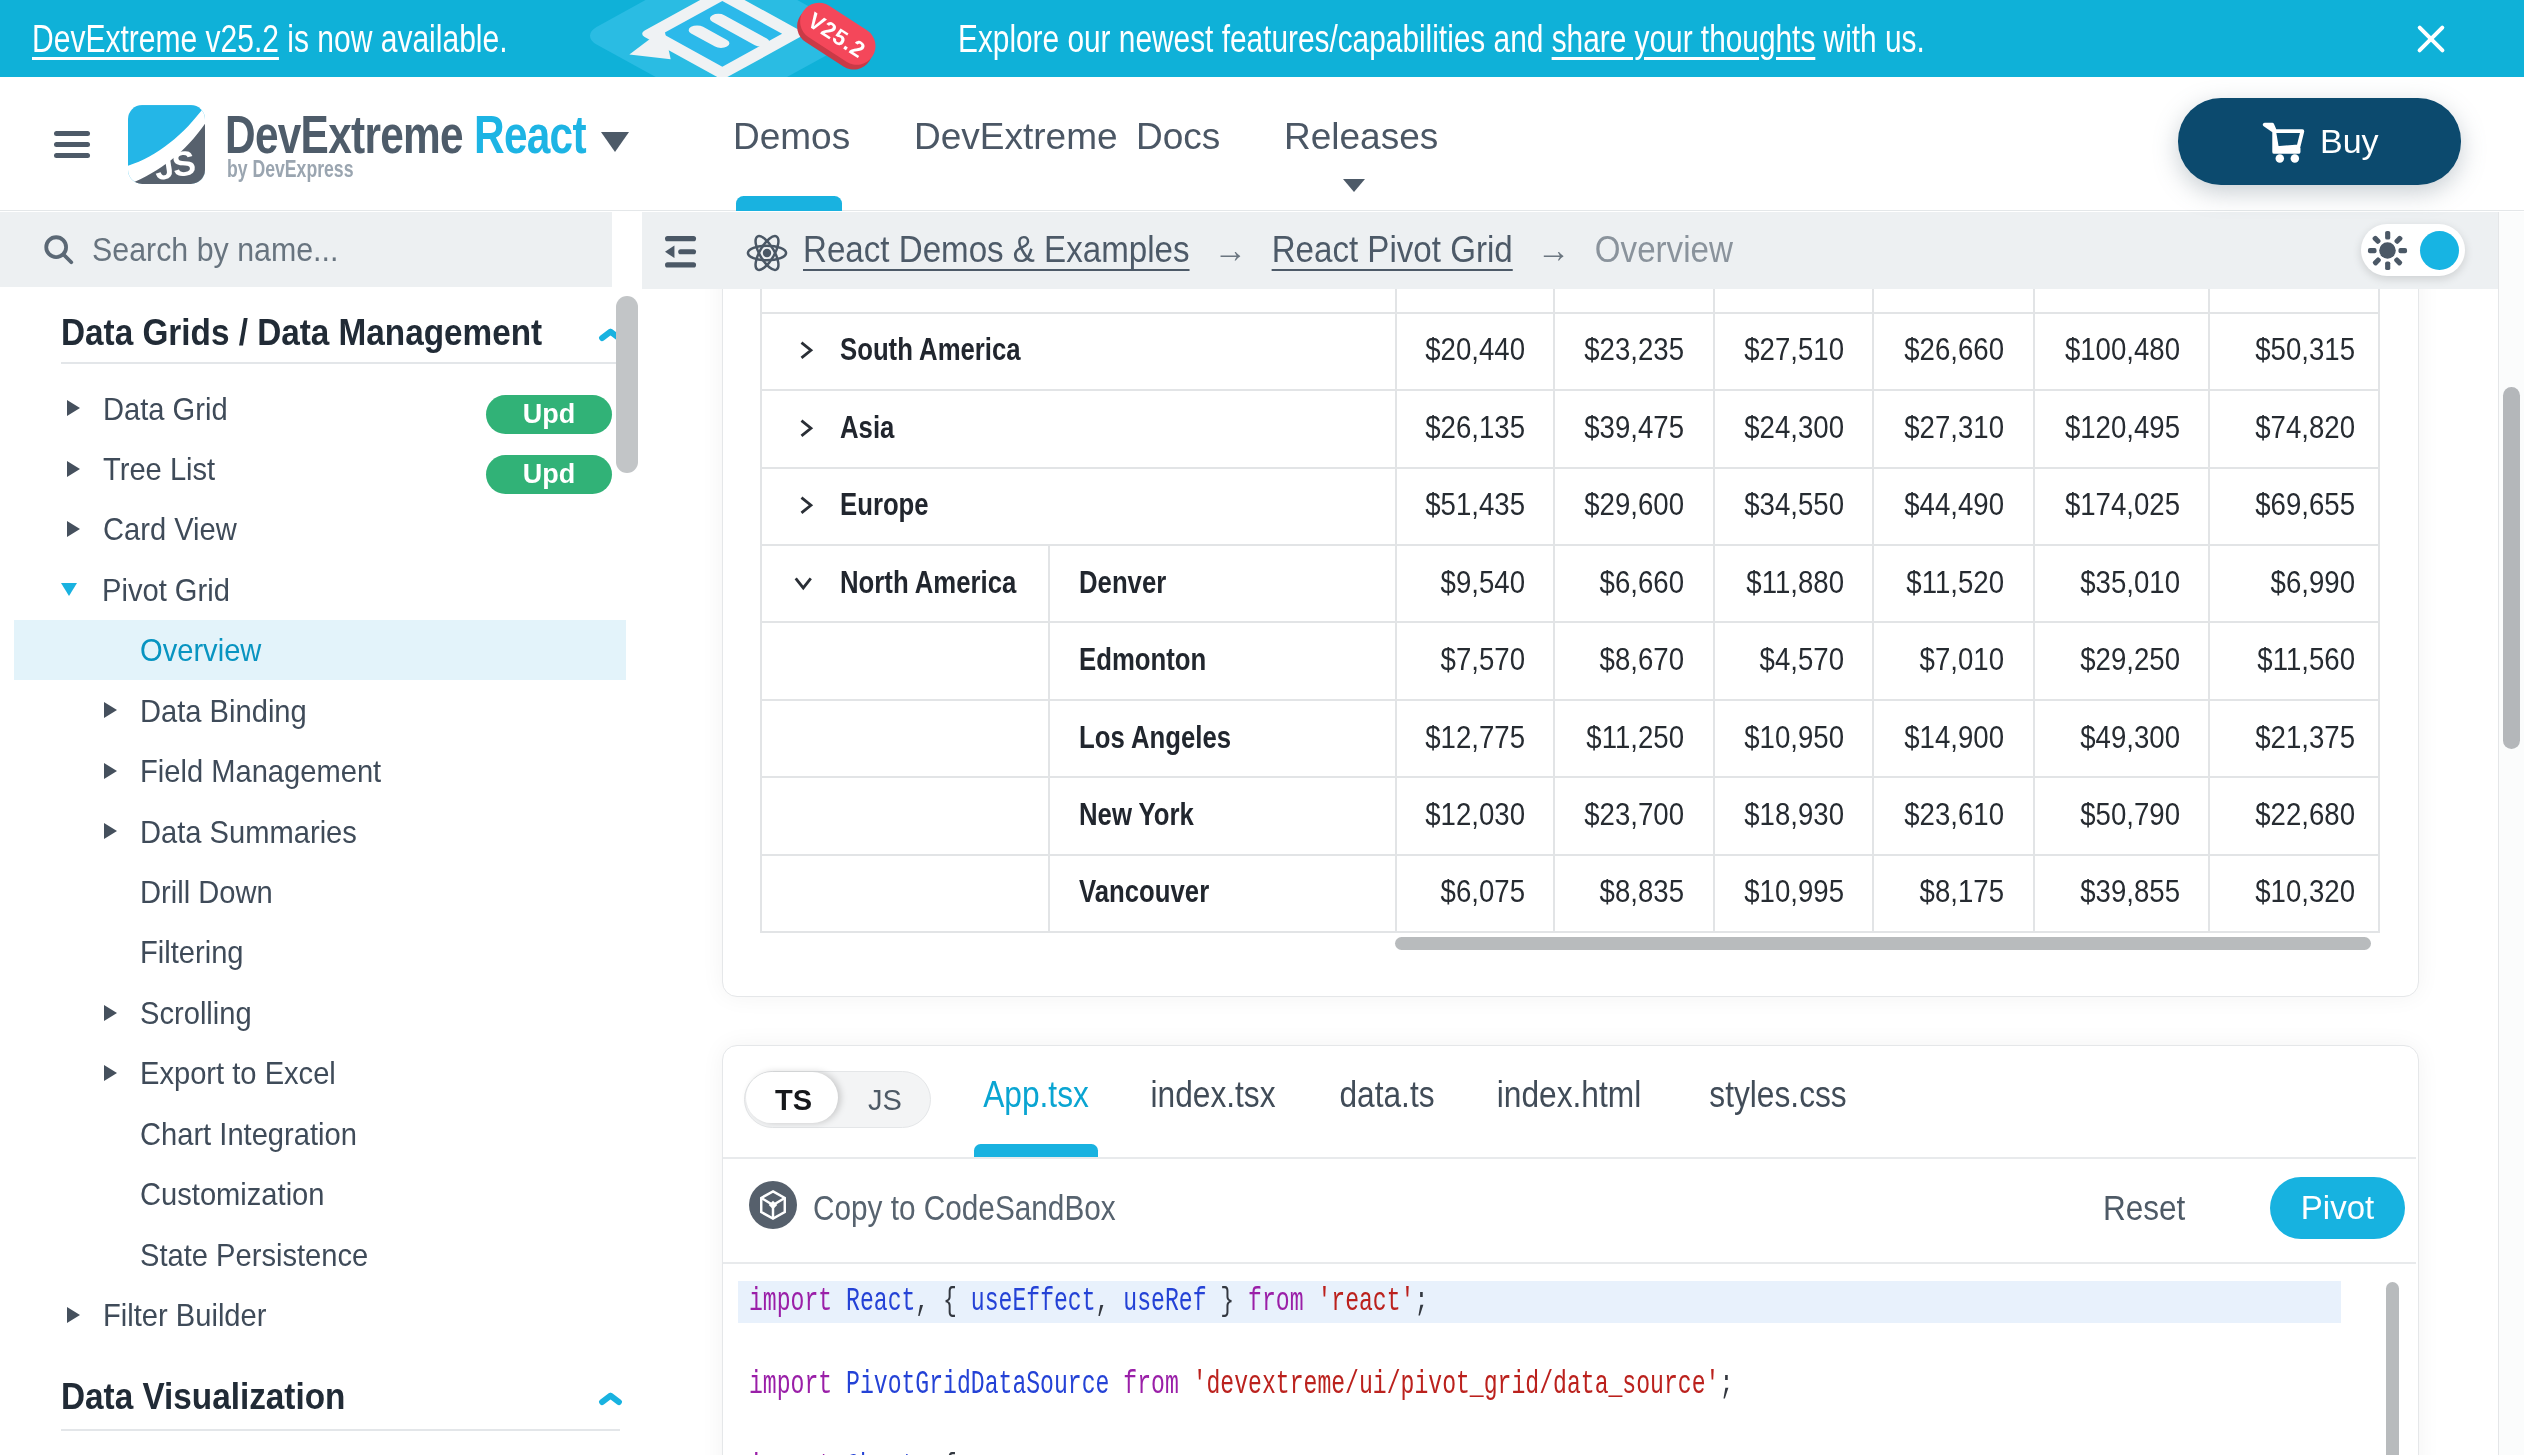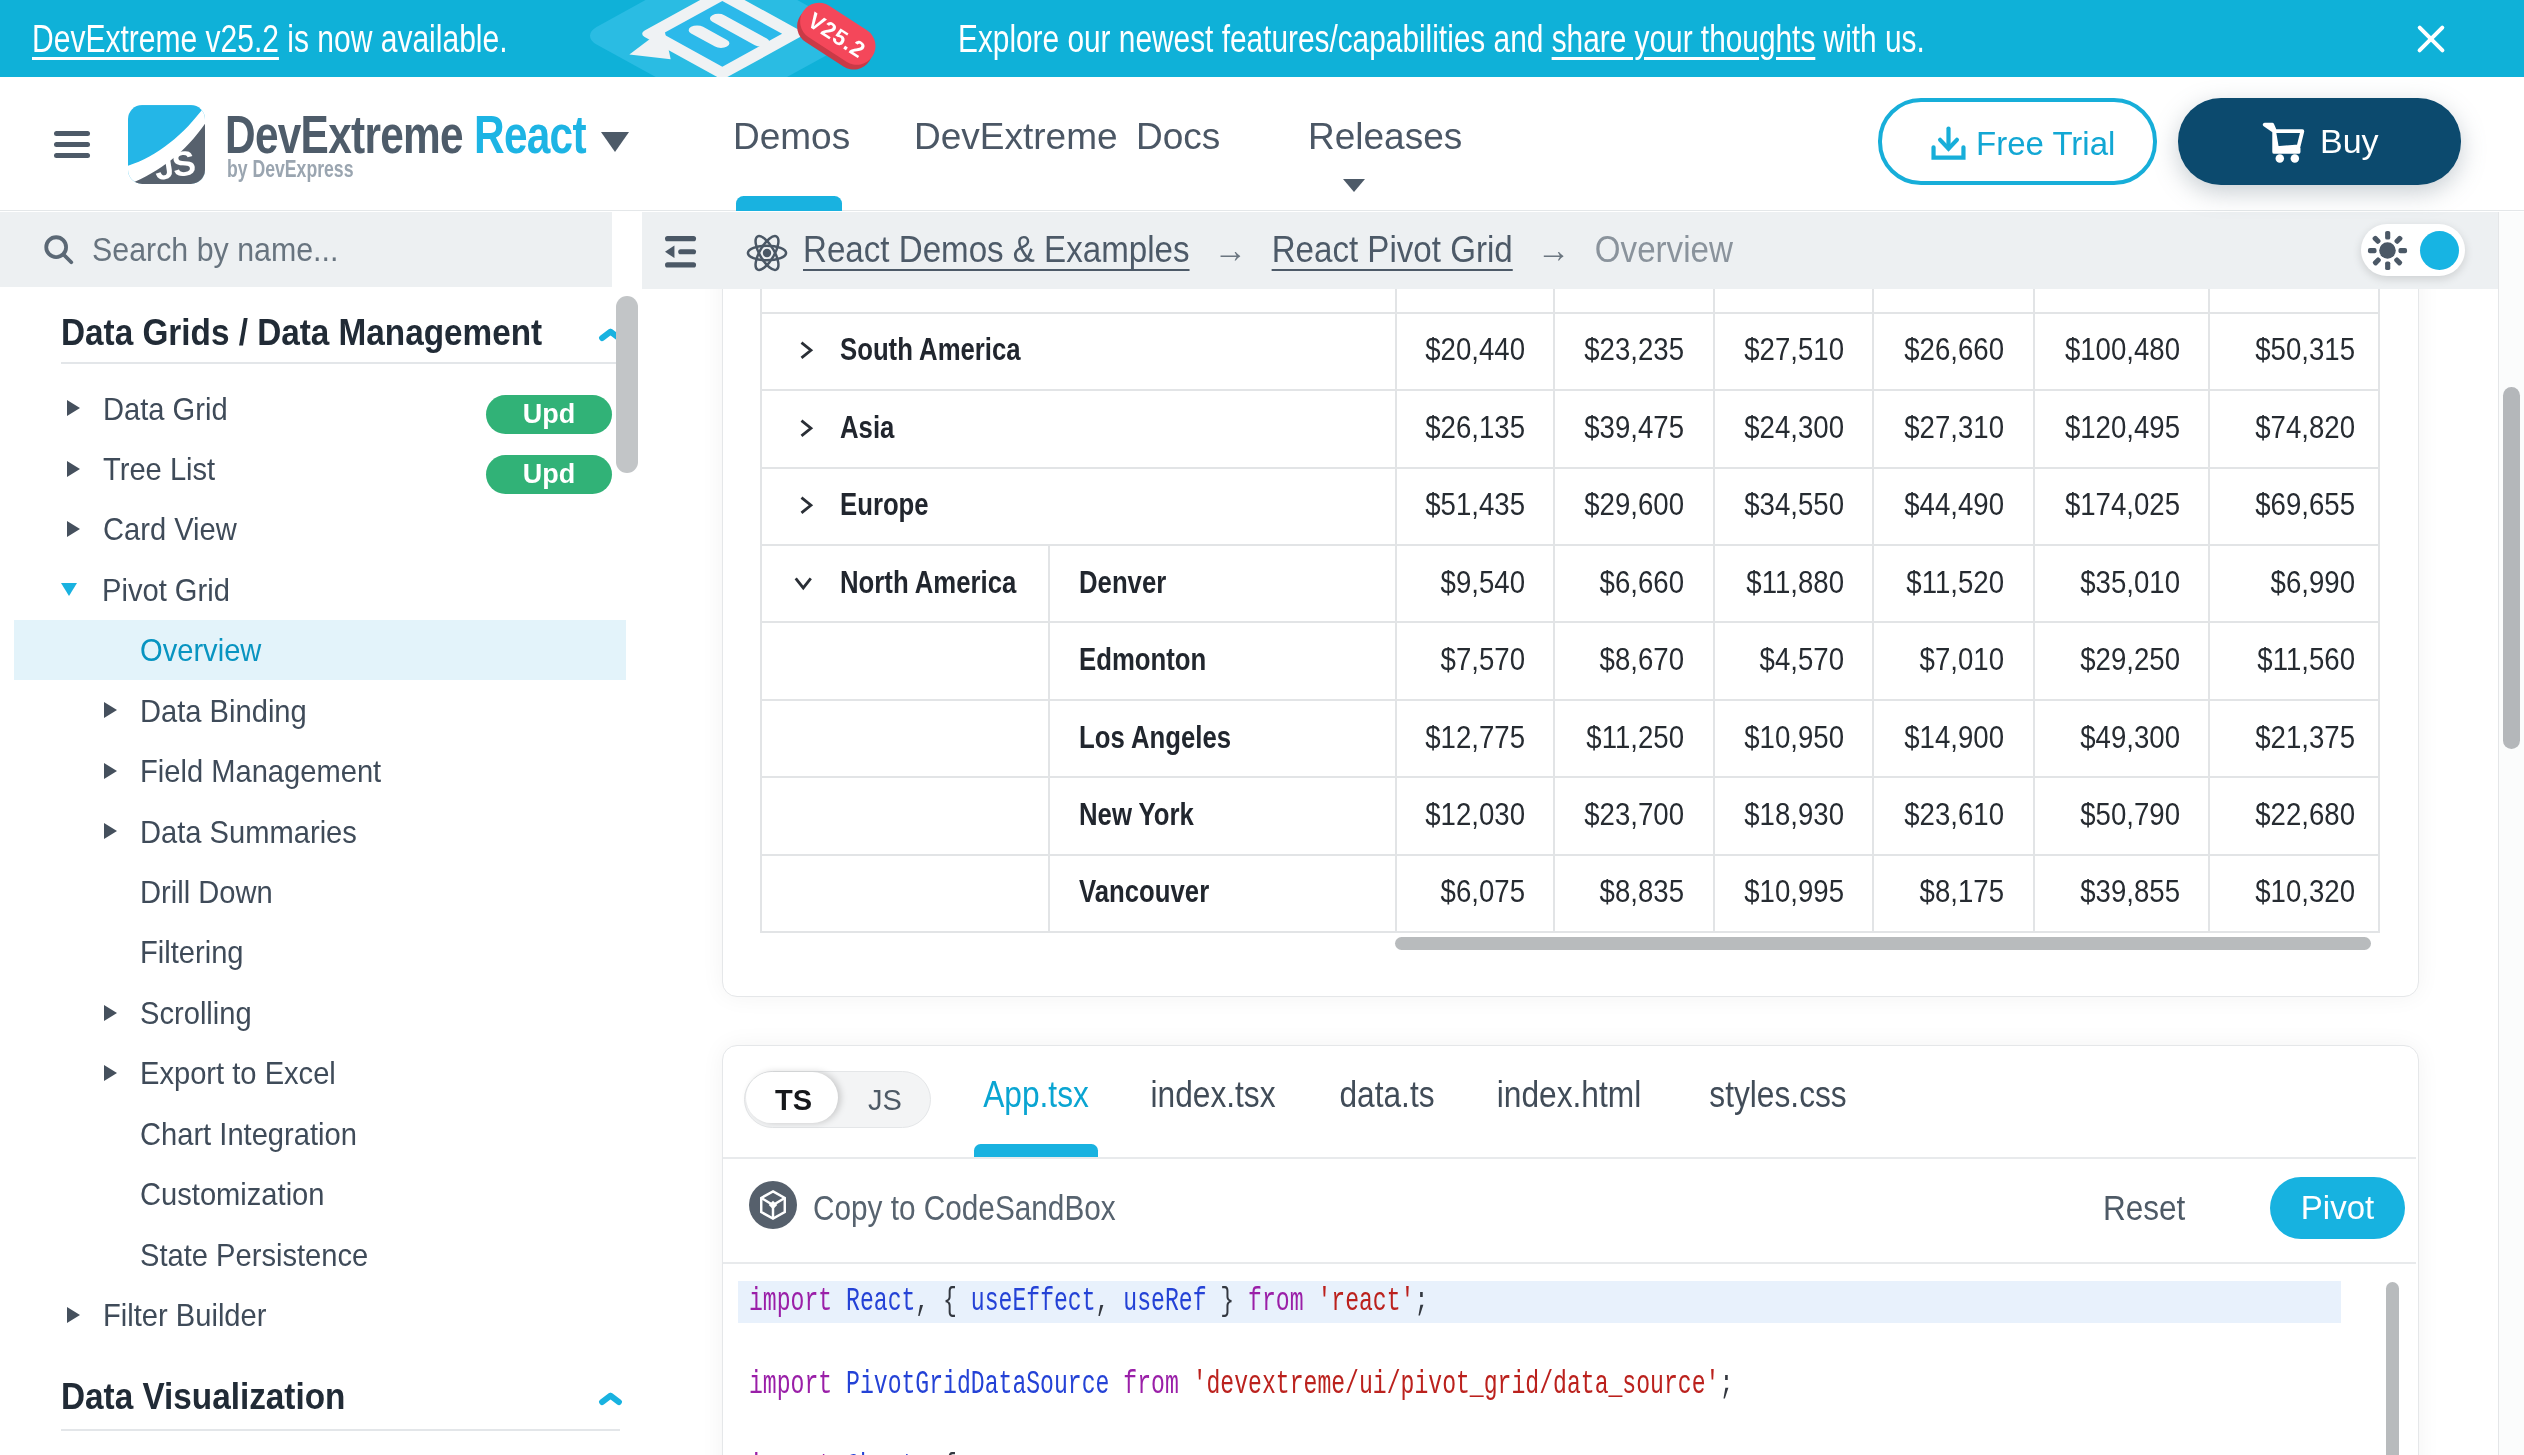--- a/index.html
+++ b/index.html
@@ -275,33 +275,23 @@
         <path d="M86,14 C64,48 36,70 2,84 L4,88 L86,88 Z" fill="#57616d"></path>
         <text x="30" y="80" font-size="37" font-weight="700" fill="#fff" font-family="Liberation Sans, sans-serif" transform="rotate(-9 30 80)" letter-spacing="-1">JS</text>
       </g>
     </svg>
     <div class="dxname">DevExtreme <span class="react">React</span></div>
     <div class="byline">by DevExpress</div>
     <div class="hcaret"></div>
     <div class="nav-item" style="left:733px;">Demos</div>
     <div class="nav-item" style="left:914px;">DevExtreme</div>
     <div class="nav-item" style="left:1136px;">Docs</div>
-    <div class="nav-item" style="left:1284px;margin-left:24px;">Releases</div>
+    <div class="nav-item" style="left:1284px;">Releases</div>
     <div class="demos-bar"></div>
     <div class="rel-caret"></div>
-    <div class="btn-trial">
-      <svg style="position:absolute; left:45px; top:21px;" width="43" height="43" viewBox="0 0 46 46">
-        <g stroke="#17aed9" stroke-width="4.5" fill="none" stroke-linecap="round">
-          <line x1="23" y1="6" x2="23" y2="26"></line>
-          <path d="M14,18 L23,27.5 L32,18"></path>
-          <path d="M7,26 L7,37 L39,37 L39,26"></path>
-        </g>
-      </svg>
-      <span>Free Trial</span>
-    </div>
     <div class="btn-buy">
       <svg style="position:absolute; left:83px; top:21px;" width="47" height="47" viewBox="0 0 50 50">
         <g fill="#fff">
           <path d="M4,6 L12,6 L15,13 L44,13 L40,29 L17,31 L14,13 Z M14,13 L17,31 L40,31 L40,35 L14,35 Z" fill="none" stroke="#fff" stroke-width="4" stroke-linejoin="round"></path>
           <circle cx="20" cy="42" r="4.5"></circle>
           <circle cx="36" cy="42" r="4.5"></circle>
         </g>
       </svg>
       <span>Buy</span>
     </div>

